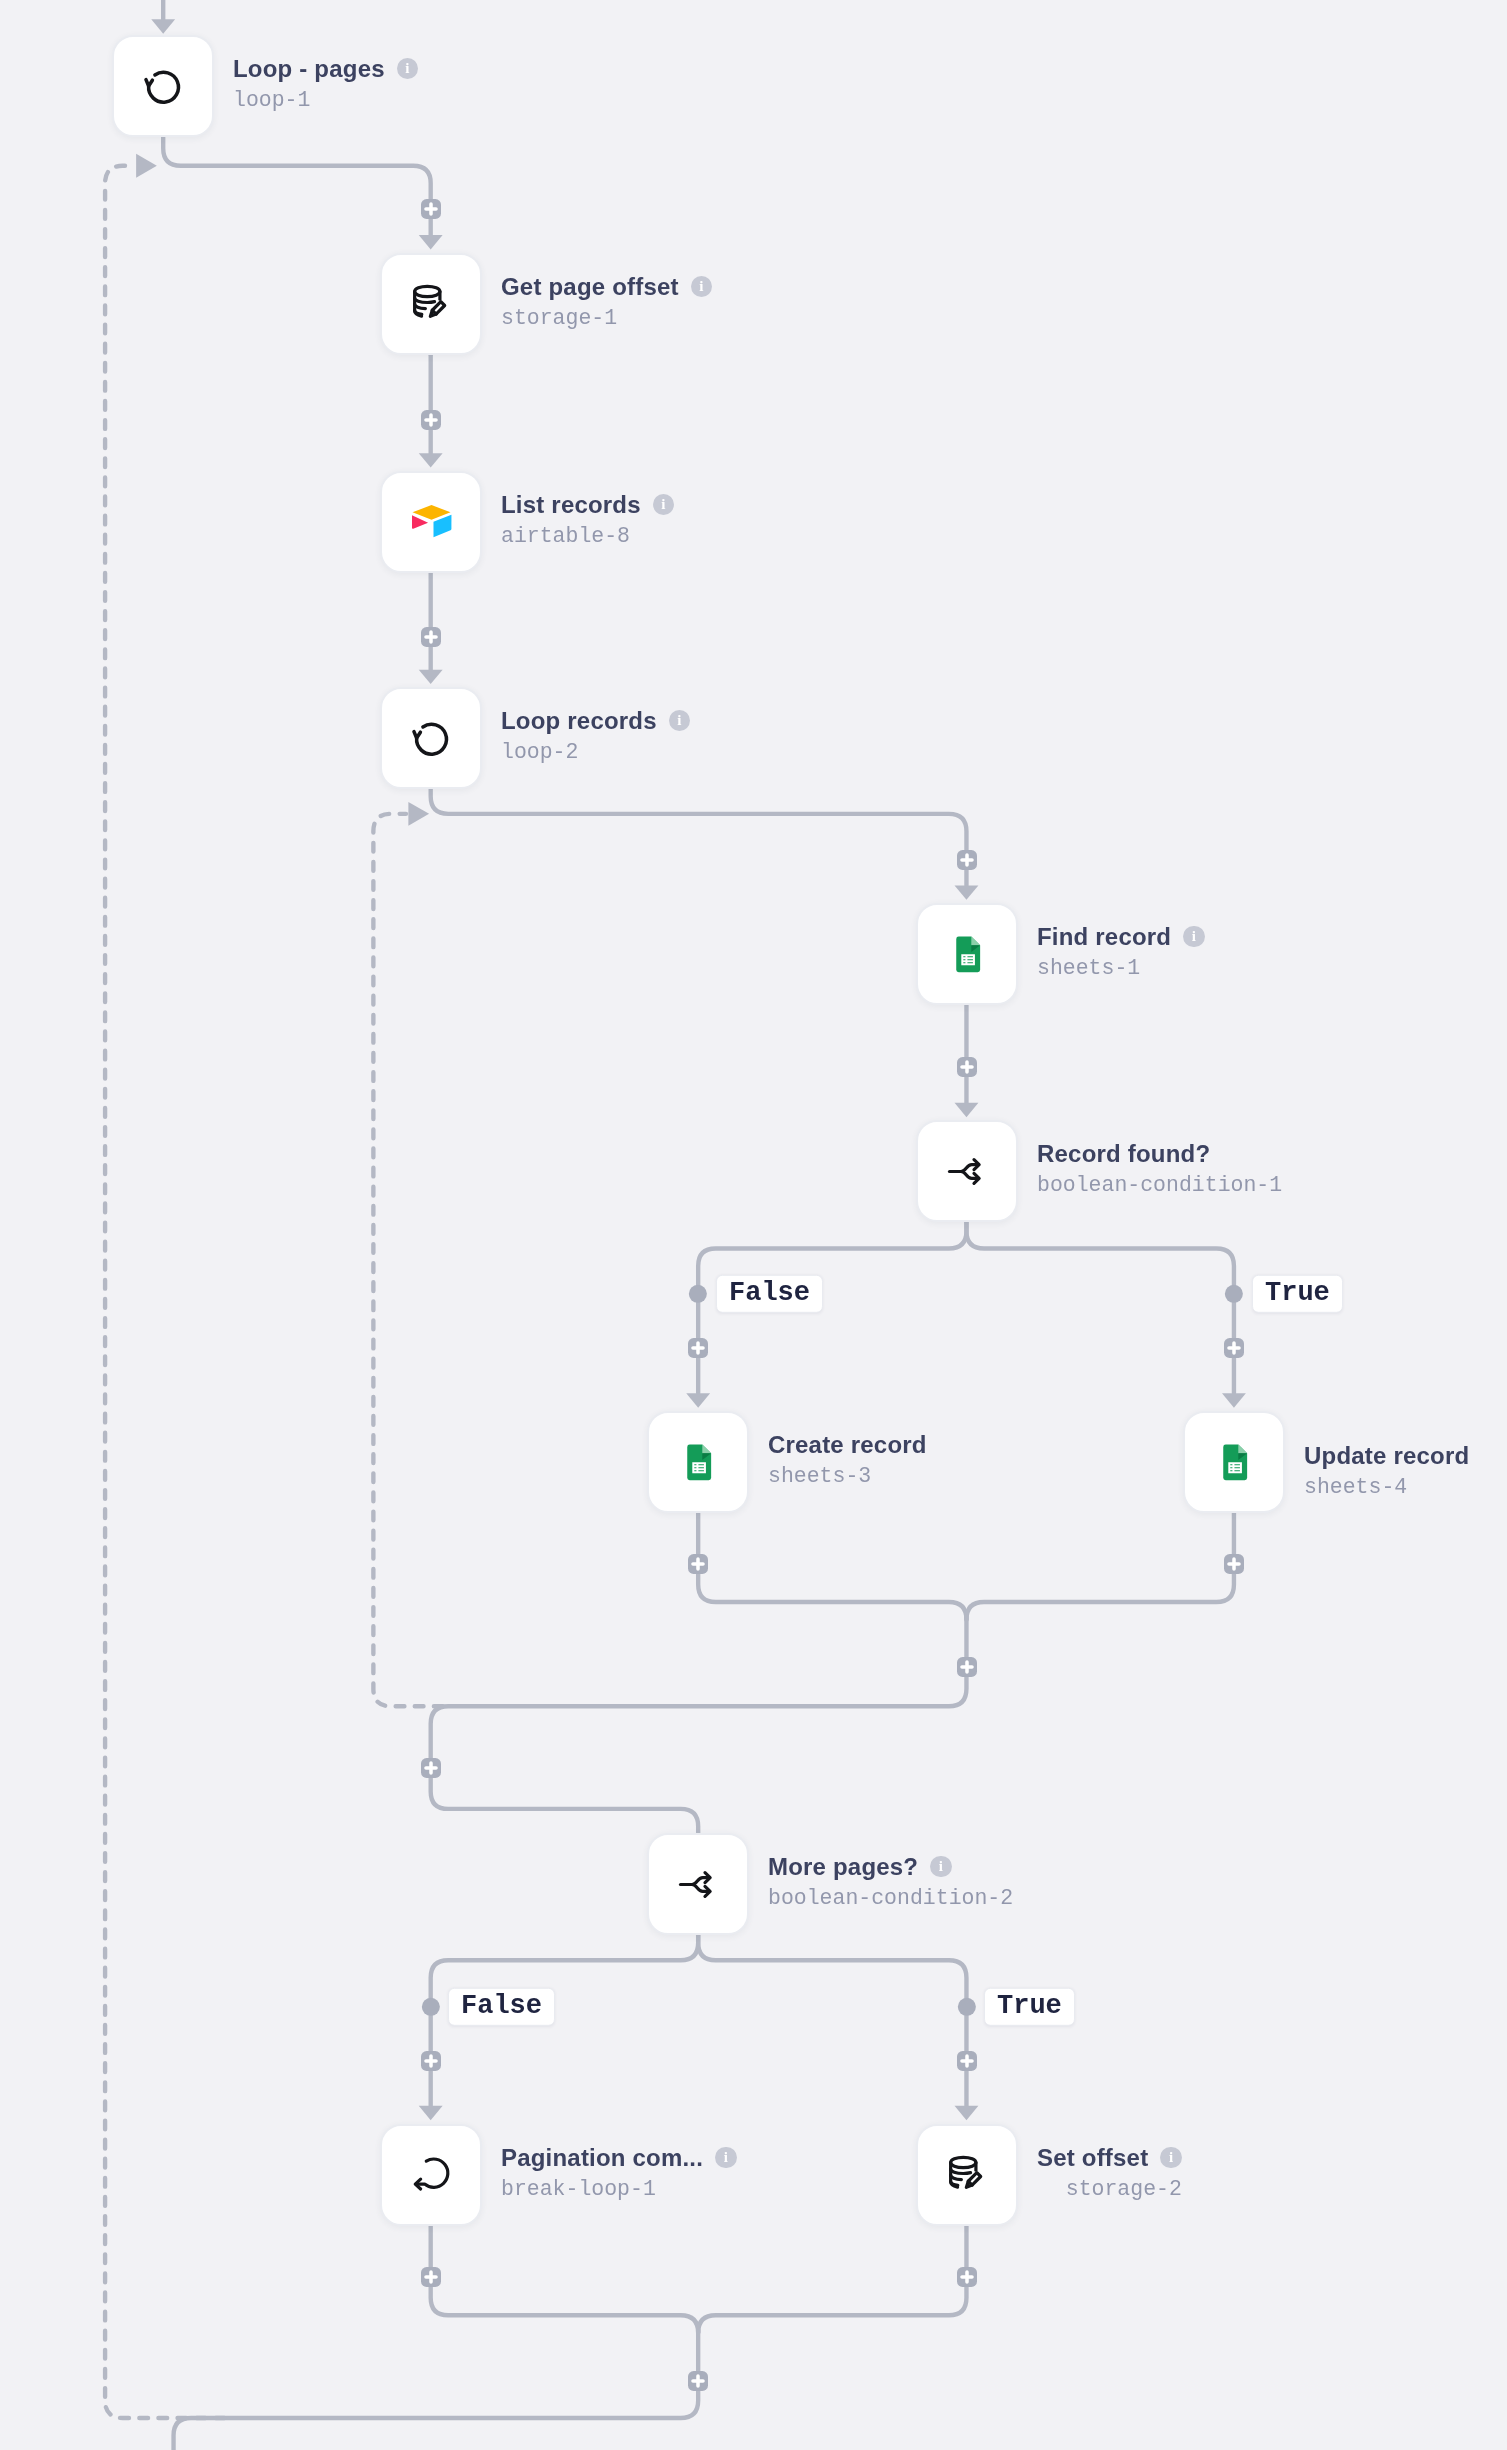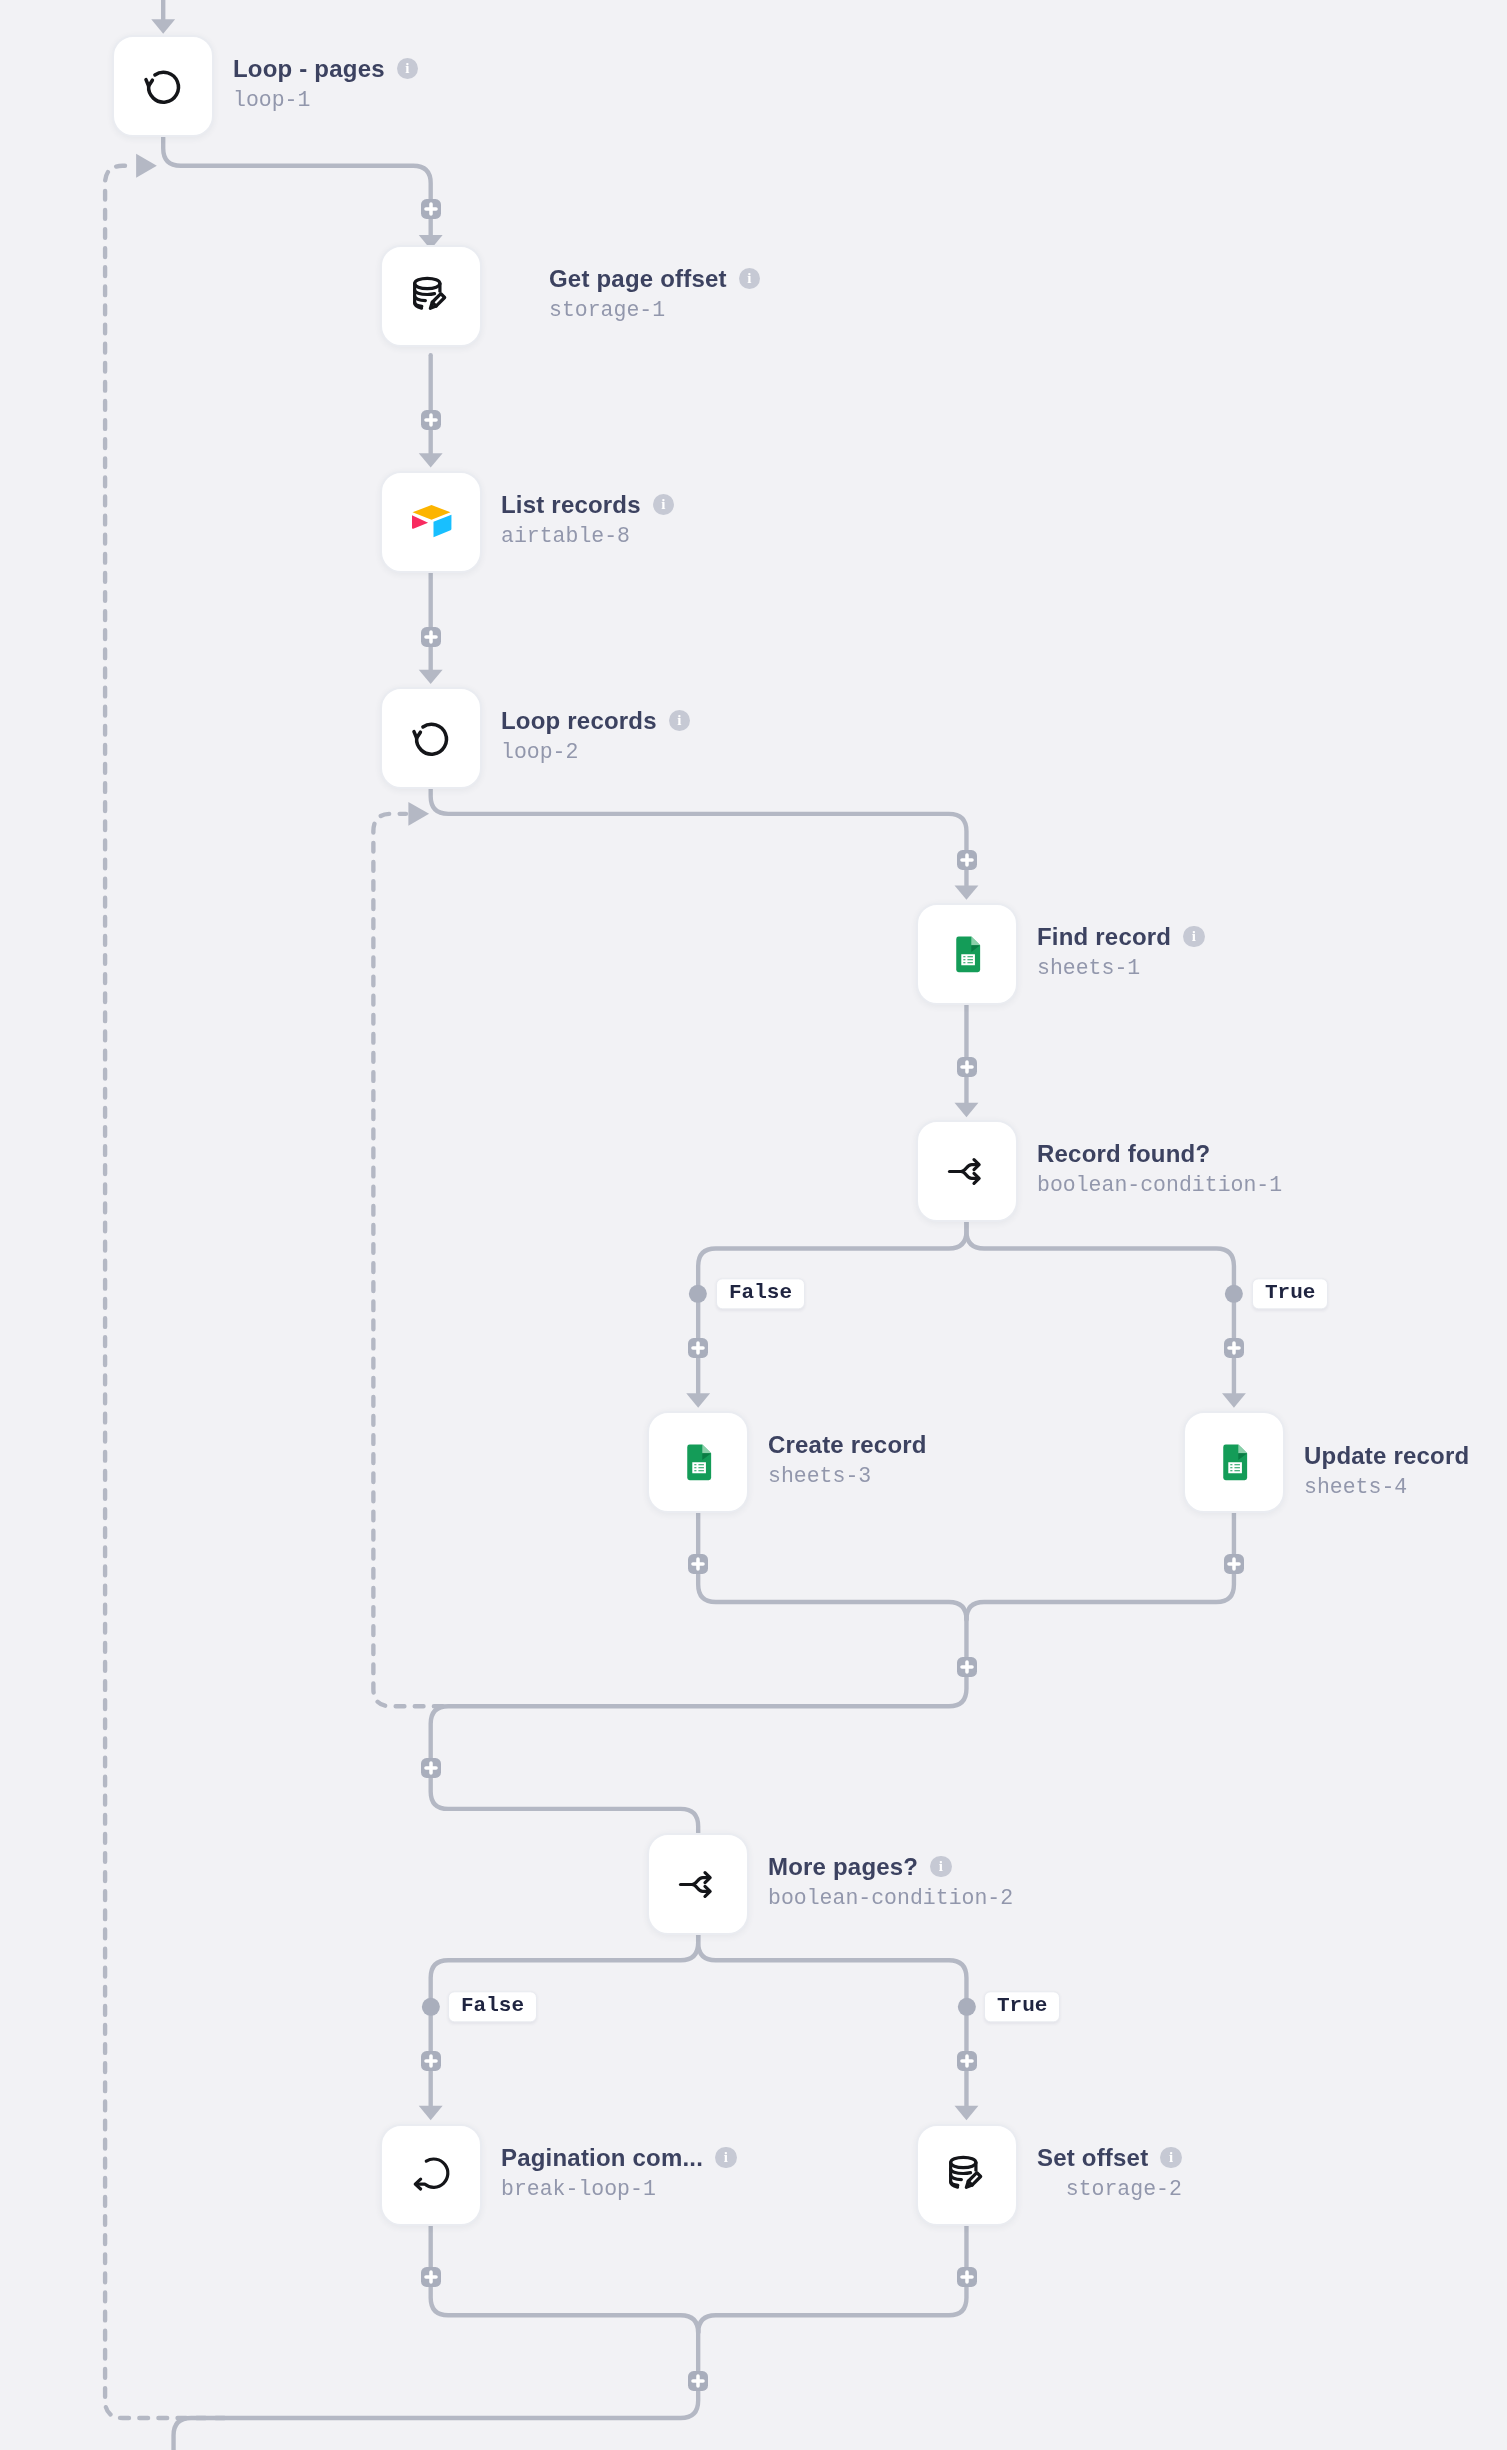--- a/index.html
+++ b/index.html
@@ -26,21 +26,21 @@
         display:inline-flex;align-items:center;justify-content:center;margin-left:12px;cursor:pointer;}
 
   .plus{position:absolute;width:20px;height:20px;border-radius:5.6px;background:#a9aebc;border:none;
         padding:0;display:flex;align-items:center;justify-content:center;cursor:pointer;
         transform:translate(-50%,-50%);}
   .plus svg{display:block;}
   .dot{position:absolute;width:18.3px;height:18.3px;border-radius:50%;background:#a9aebc;
        transform:translate(-50%,-50%);}
   .cond-label{position:absolute;transform:translateY(-50%);background:#ffffff;border:1.2px solid #e9ebf0;
               border-radius:6.4px;padding:2.4px 12px 4px 12px;font-family:"Liberation Mono",monospace;
-              font-weight:700;font-size:21px;color:#1f2440;box-shadow:0 0.8px 3.2px rgba(40,45,80,0.07);
+              font-weight:700;font-size:27px;color:#1f2440;box-shadow:0 0.8px 3.2px rgba(40,45,80,0.07);
               white-space:nowrap;}
 </style>
 </head>
 <body>
 
 <div class="canvas">
 
   <svg class="wires" width="1507" height="2450" viewBox="0 0 1893 3077">
     <g>
       <path class="wire" d="M205 -4 V24"></path>
@@ -91,21 +91,21 @@
           </span>
     </div>
     <div class="node-meta">
       <div class="node-title">
         <span>Loop - pages</span>
         <span class="info">i</span>
       </div>
       <div class="node-sub">loop-1</div>
     </div>
   </div>
-      <div class="node" style="left: 380px; top: 245px; gap: 48px;">
+      <div class="node" style="left: 380px; top: 253px;">
     <div class="node-box">
       <span class="node-icon">
             <svg viewBox="0 0 64 64" fill="none" stroke="#141519" stroke-width="4.2" stroke-linecap="round" stroke-linejoin="round">
               <ellipse cx="26.5" cy="15" rx="16.5" ry="6.8"></ellipse>
               <path d="M10 15 V40.5 C10 43.6 13.5 45.9 19 47.1"></path>
               <path d="M43 15 V25"></path>
               <path d="M10 23.5 C10 26.6 17 29.4 26.5 29.4 C30 29.4 33.4 29 36 28.3"></path>
               <path d="M10 31.5 C10 34.6 16 37.1 24 37.3"></path>
               <path d="M10 39.5 C10 42 13.8 44 19.3 44.9"></path>
               <path d="M30.5 47.5 L33 39.5 L44.2 28.3 L49.2 33.3 L38 44.5 Z"></path>

